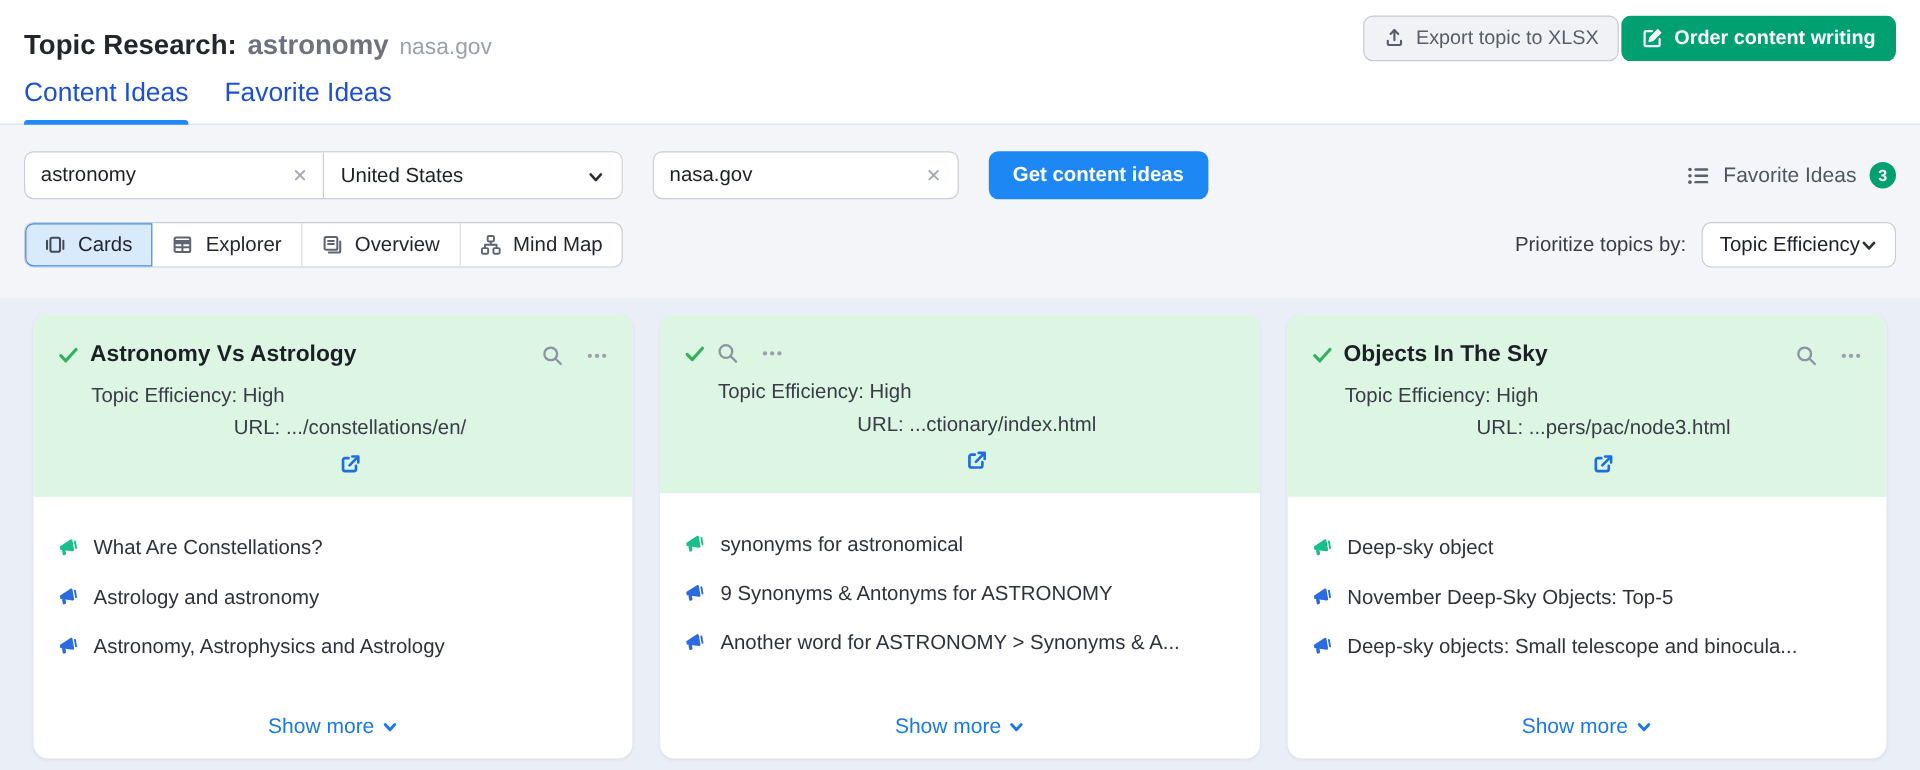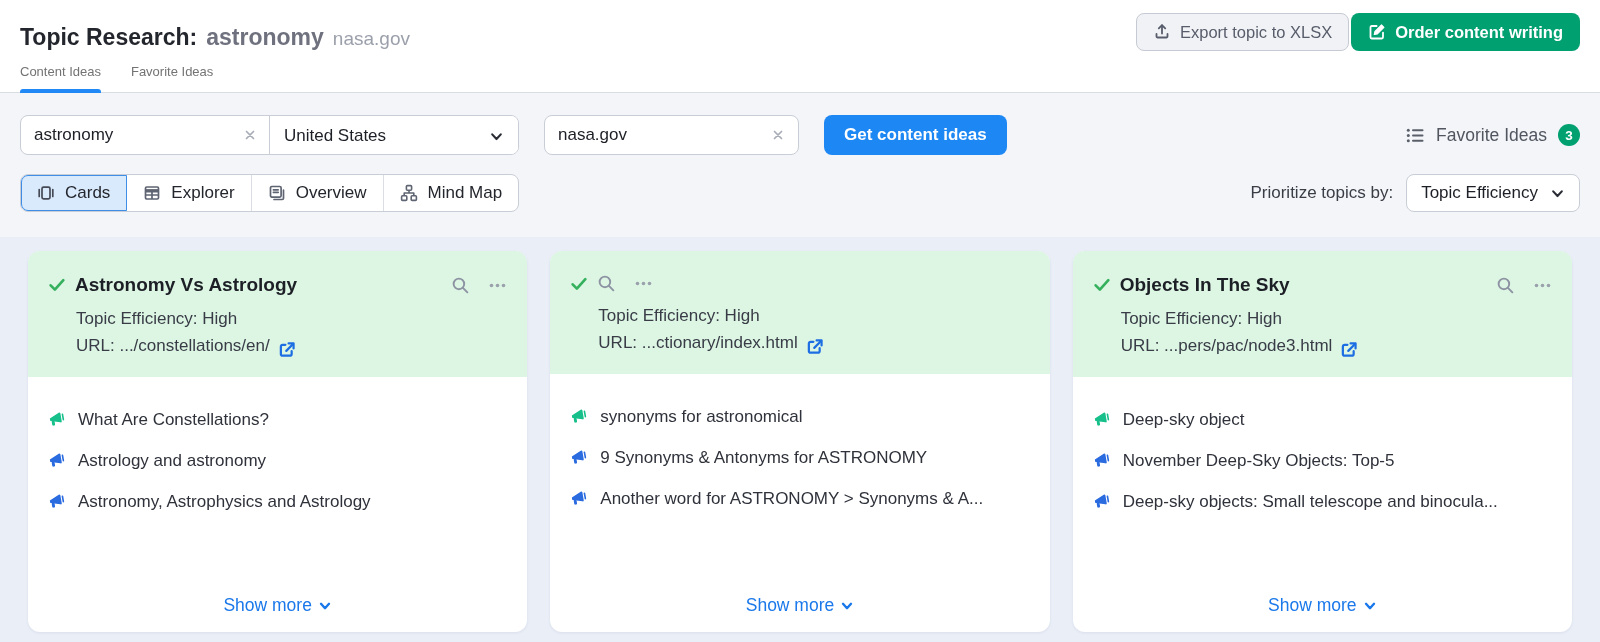--- a/index.html
+++ b/index.html
@@ -17,21 +17,21 @@
   .page-title { font-size:23px; font-weight:700; color:#24262d; }
   .page-topic { font-size:23px; font-weight:700; color:#6f727e; }
   .page-domain { font-size:19px; font-weight:400; color:#9ba0ab; }
   .top-actions { display:flex; gap:2px; }
   .btn { display:flex; align-items:center; gap:9px; height:38px; padding:0 16px; border-radius:8px; font-size:16.5px; cursor:pointer; border:1px solid transparent; }
   .btn-export { background:#f1f2f5; border-color:#c6cad3; color:#585d6b; font-weight:500; }
   .btn-order { background:#00a070; color:#fff; font-weight:600; }
 
   
   .tabs { display:flex; gap:30px; padding:0 20px; border-bottom:1px solid #d8dce3; background:#fff; }
-  .tab { font-size:13px; color:#737373; padding:4px 0 13px; position:relative; cursor:pointer; }
+  .tab { font-size:22px; color:#1d4ed8; padding:4px 0 13px; position:relative; cursor:pointer; }
   .tab.active::after { content:""; position:absolute; left:0; right:0; bottom:-1px; height:4px; background:#2189f5; border-radius:3px 3px 0 0; }
 
   
   .filter-area { background:#f3f5f9; padding:22px 20px 25px; }
   .filter-row { display:flex; align-items:center; }
   .filter-row + .filter-row { margin-top:19px; }
 
   .search-group { display:flex; height:40px; background:#fff; border:1px solid #c9cdd6; border-radius:8px; overflow:hidden; }
   .kw-box { width:248px; display:flex; align-items:center; justify-content:space-between; padding:0 12px 0 13px; }
   .kw-input { border:none; outline:none; width:180px; font-size:17px; color:#1d1f26; font-family:inherit; background:transparent; }
@@ -42,32 +42,32 @@
   .domain-input { border:none; outline:none; width:190px; font-size:17px; color:#1d1f26; font-family:inherit; background:transparent; }
   .btn-get { margin-left:25px; height:40px; padding:0 20px; background:#1d87f3; border:none; border-radius:8px; color:#fff; font-size:17px; font-weight:600; font-family:inherit; cursor:pointer; }
   .fav-link { margin-left:auto; display:flex; align-items:center; gap:11px; color:#51555f; font-size:17.5px; cursor:pointer; }
   .fav-badge { width:22px; height:22px; border-radius:50%; background:#00a070; color:#fff; font-size:13.5px; font-weight:700; display:grid; place-items:center; }
 
   .seg-control { display:flex; height:38px; background:#fff; border:1px solid #c9cdd6; border-radius:8px; }
   .seg { display:flex; align-items:center; gap:10px; padding:8px 16px; font-size:17px; color:#24262d; cursor:pointer; border-right:1px solid #dadde3; }
   .seg:last-child { border-right:none; }
   .seg.active { background:#d9eafc; border-radius:7px 0 0 7px; outline:1.5px solid #3e8ee8; outline-offset:-1.5px; }
   .prioritize { margin-left:auto; display:flex; align-items:center; gap:13px; font-size:17px; color:#3a3d46; }
-  .prio-select { height:38px; border:1px solid #c9cdd6; border-radius:8px; gap:12px; }
+  .prio-select { height:38px; border:1px solid #c9cdd6; border-radius:8px; }
 
   
   .cards-area { flex:1; background:#e9eef7; padding:14px 28px 10px; display:grid; grid-template-columns:repeat(3,1fr); gap:23px; }
   .card { background:#fff; border-radius:12px; overflow:hidden; display:flex; flex-direction:column; box-shadow:0 1px 3px rgba(40,50,80,.08); }
   .card-head { background:#dcf6e3; padding:23px 20px 18px; }
   .card-title-row { display:flex; align-items:center; gap:9px; margin-bottom:9px; }
   .card-title { font-size:19px; font-weight:700; color:#1d1f26; flex:1; }
   .head-icons { display:flex; align-items:center; gap:18px; color:#8d93a2; }
   .head-icons .clickable { cursor:pointer; }
   .card-meta { padding-left:28px; font-size:17px; color:#393c47; line-height:27px; }
-  .url-line { display:flex; align-items:flex-end; gap:8px; }
+  .url-line { display:flex; align-items:center; gap:8px;flex-direction:column; }
   .card-body { flex:1; padding:33px 20px 14px; display:flex; flex-direction:column; }
   .idea-item { display:flex; align-items:flex-start; gap:13px; margin-bottom:21px; font-size:17px; color:#2f323b; cursor:pointer; }
   .idea-item .mega { flex-shrink:0; margin-top:1px; color:#2b6be0; }
   .idea-item:first-child .mega { color:#17c08b; }
   .show-more { margin-top:auto; align-self:center; display:flex; align-items:center; gap:6px; color:#1a78ea; font-size:17.5px; font-weight:500; cursor:pointer; padding-bottom:2px; }
 </style>
 </head>
 <body>
 
 <div class="topbar">

